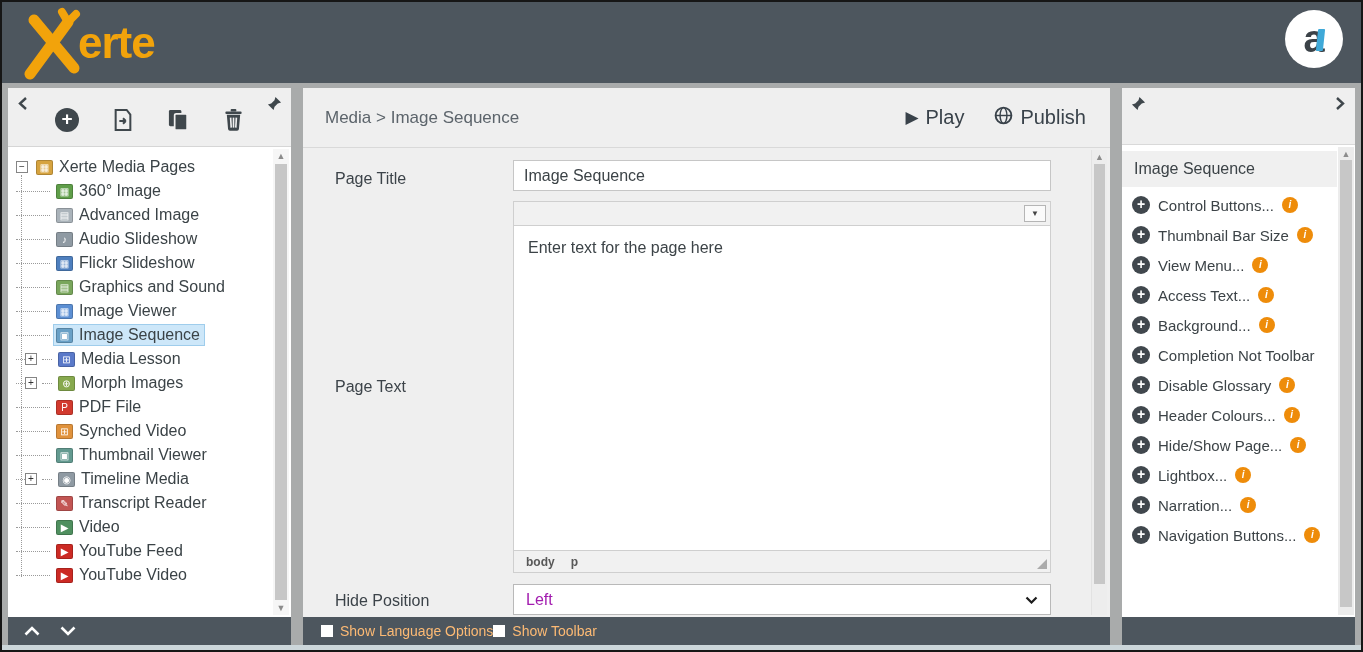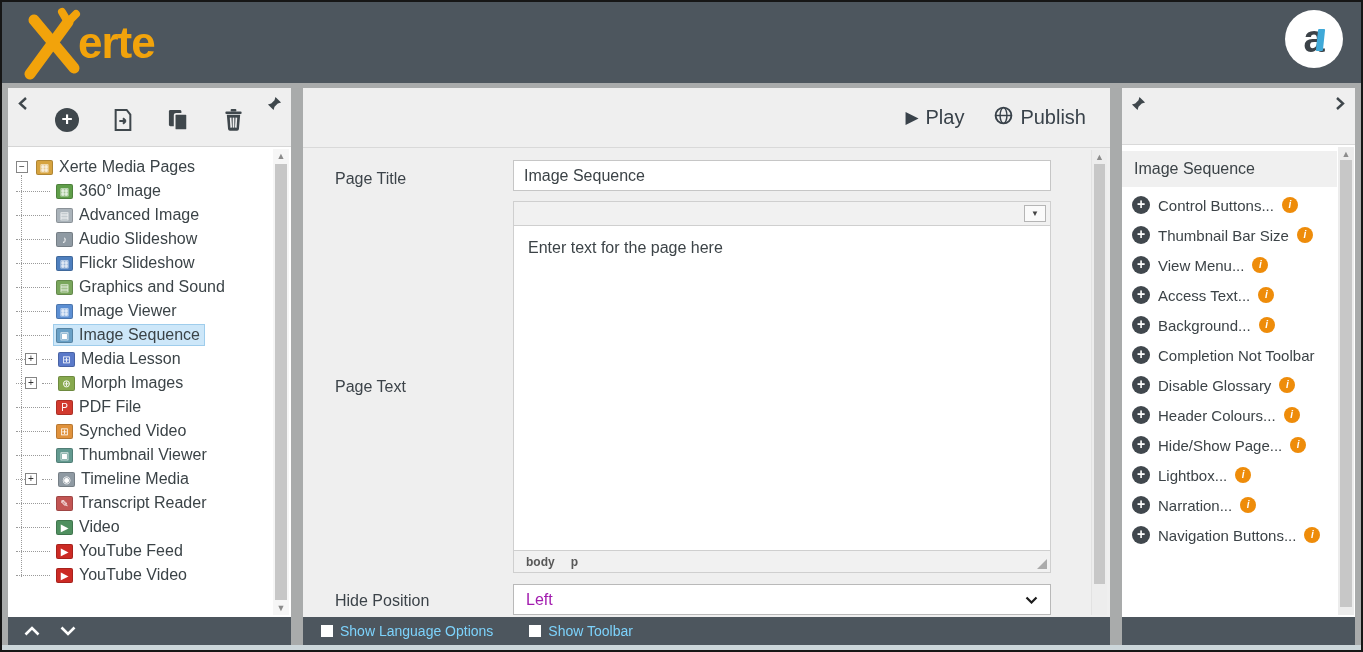--- a/index.html
+++ b/index.html
@@ -76,21 +76,21 @@
                 font-size:16px; color:#3c4347; padding:13px 14px; }
   .ed-status { position:relative; height:23px; background:#f1f1f1; border:1px solid #cfcfcf; flex:0 0 auto;
                display:flex; align-items:center; gap:16px; padding-left:12px;
                font-size:12px; font-weight:bold; color:#585858; }
   .ed-resize { position:absolute; right:3px; bottom:3px; width:0; height:0;
                border-left:10px solid transparent; border-bottom:10px solid #ababab; }
   .sel-box { position:absolute; left:210px; top:436px; width:538px; height:31px; background:#fff;
              border:1px solid #b9b9b9; display:flex; align-items:center; padding:0 12px;
              font-size:16px; color:#a21caf; cursor:pointer; }
   .sel-box svg { margin-left:auto; }
-  .m-footer { display:flex; align-items:center; gap:36px; padding-left:18px; color:#7dd3fc; font-size:14px; }
+  .m-footer { display:flex; align-items:center; padding-left:18px; color:#fdba74; font-size:14px; }
   .cbrow { display:flex; align-items:center; gap:7px; cursor:pointer; }
   .cb { width:12px; height:12px; background:#fff; flex:0 0 12px; }
 
   
   .p-right { left:1120px; width:233px; }
   .r-header { position:relative; height:57px; background:#efefef; border-bottom:1px solid #d9d9d9;
               flex:0 0 auto; text-align:center; }
   .r-title { padding-top:19px; font-size:16px; color:#3e464c;margin-top:36px; }
   .r-body { position:relative; flex:1; background:#fff; overflow:hidden; padding:6px 0 0 0; }
   .rsec { height:36px; margin:0 18px 3px 0; background:#f0f0f0; display:flex; align-items:center;
@@ -315,20 +315,21 @@
       <span>
         <svg width="16" height="10" viewBox="0 0 16 10">
             <polyline points="1.5,1.5 8,8 14.5,1.5" fill="none" stroke="#fff" stroke-width="2.6"></polyline>
           </svg>
       </span>
     </div>
   </div>
 
   <div class="panel p-mid">
     <div class="m-header">
+      <span class="breadcrumb">Media &gt; Image Sequence</span>
       <div class="m-actions">
         <span class="actbtn">
           <span class="play-tri">▶</span>
           <span>Play</span>
         </span>
         <span class="actbtn">
           <span>
             <svg width="19" height="19" viewBox="0 0 20 20">
                 <circle cx="10" cy="10" r="8.3" fill="none" stroke="#39424a" stroke-width="2"></circle>
                 <ellipse cx="10" cy="10" rx="3.6" ry="8.3" fill="none" stroke="#39424a" stroke-width="1.5"></ellipse>

